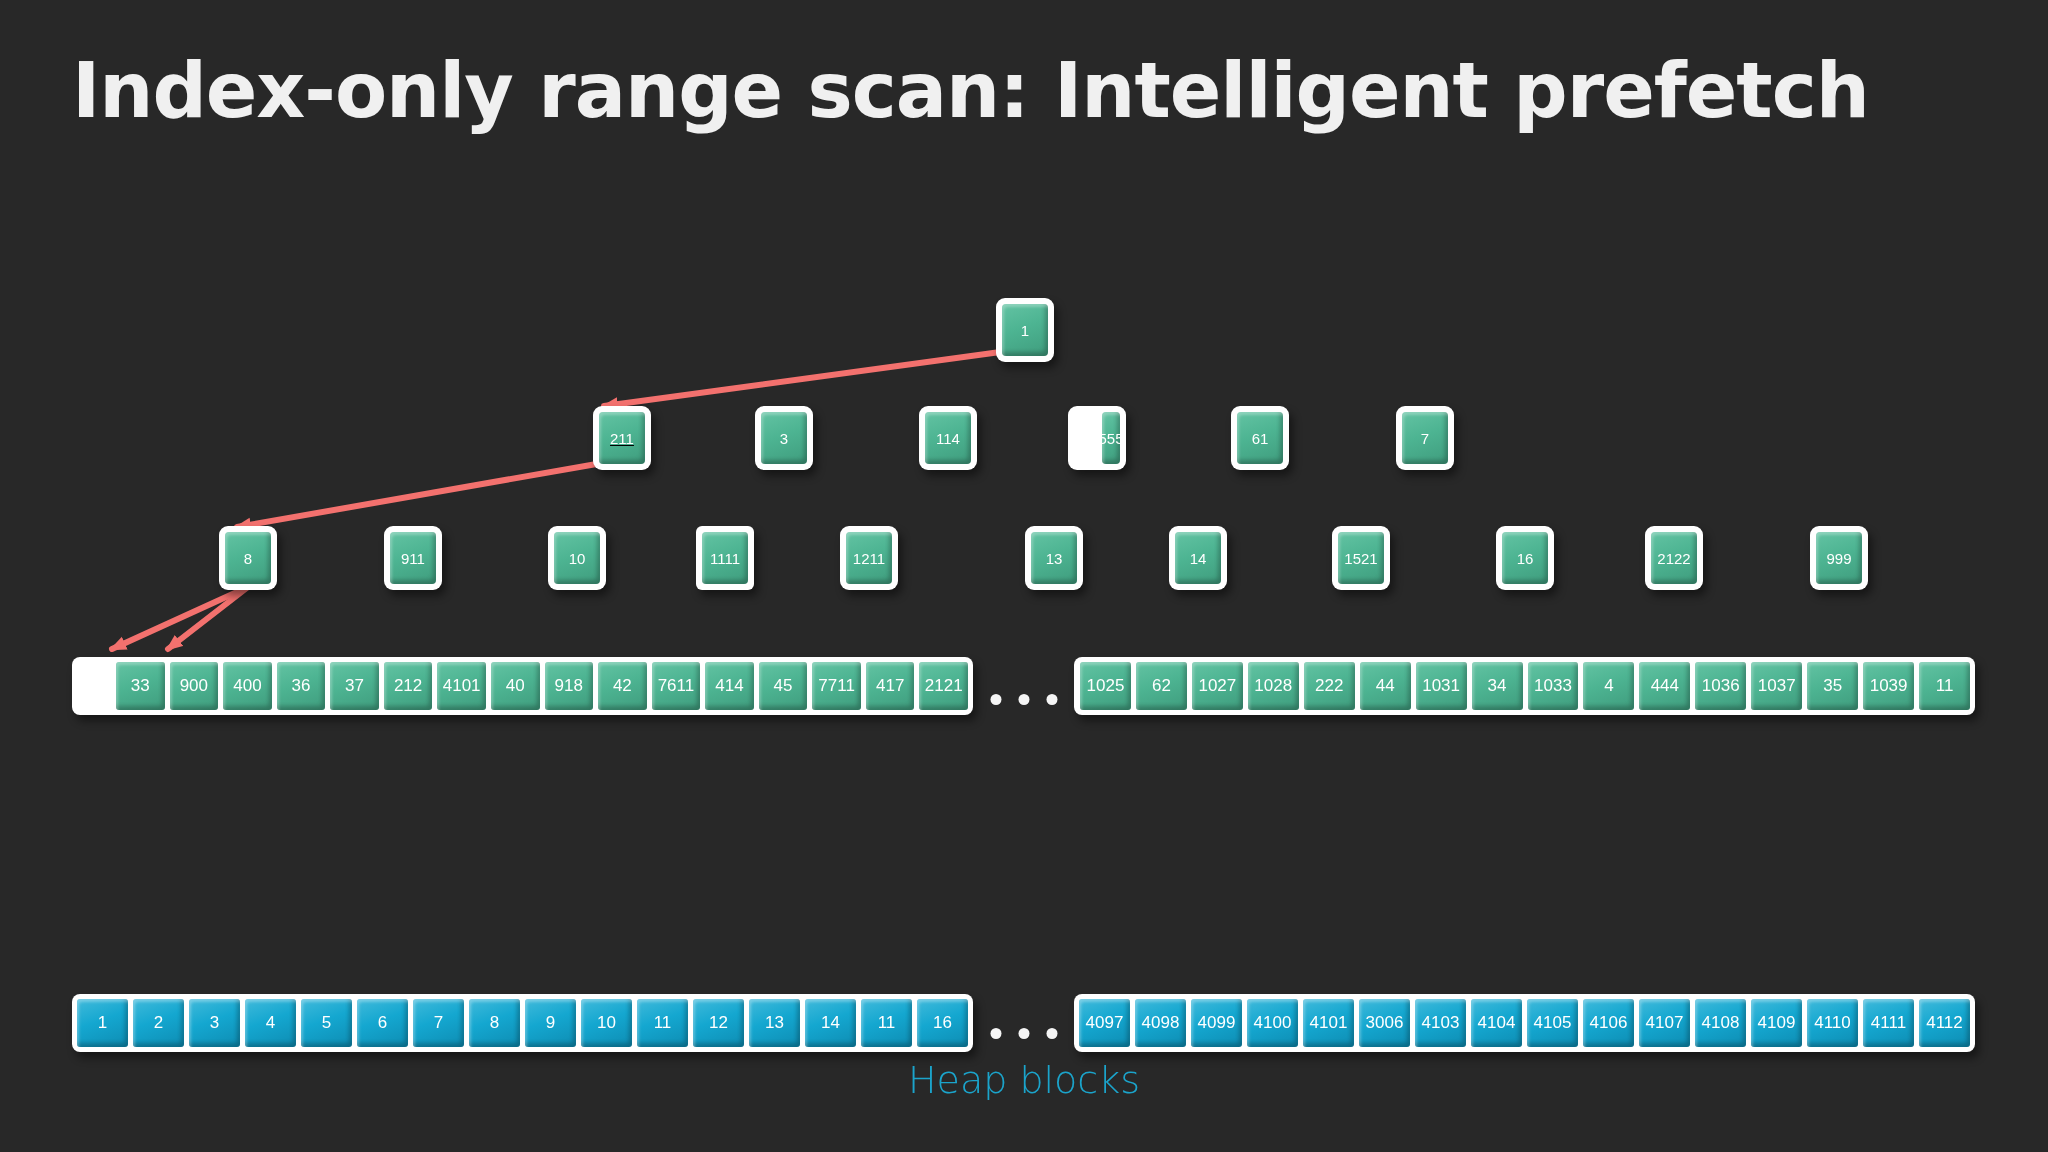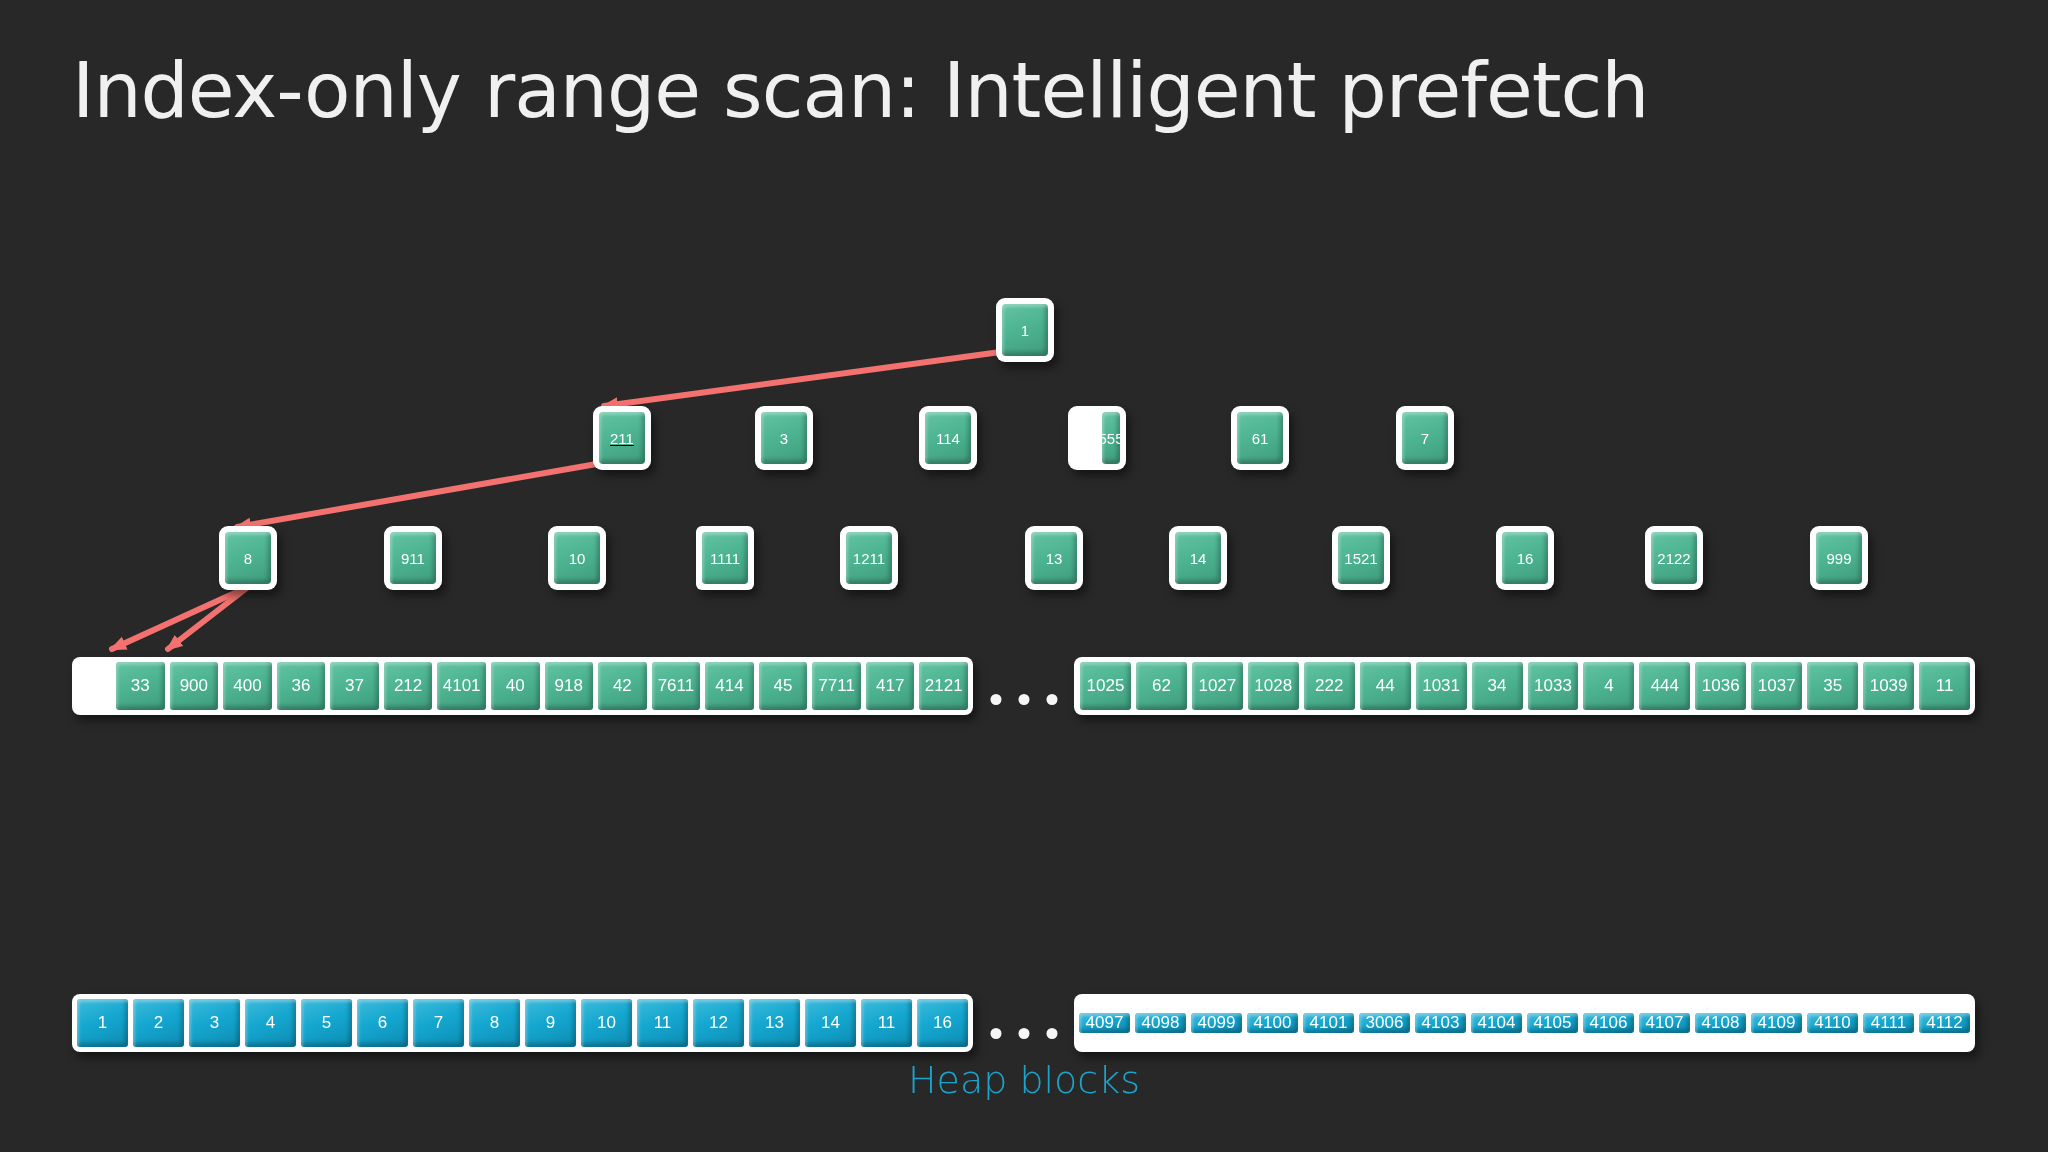--- a/index.html
+++ b/index.html
@@ -1,18 +1,18 @@
 <!DOCTYPE html>
 <html><head>
 <meta charset="utf-8">
 <style>
   html,body{margin:0;padding:0;background:#282828;}
   .slide{position:relative;width:2048px;height:1152px;background:#282828;overflow:hidden;
          font-family:"Liberation Sans",sans-serif;}
-  .title{position:absolute;left:72px;top:46px;margin:0;font-size:76px;font-weight:400;
+  .title{position:absolute;left:72px;top:46px;margin:0;font-size:76px;font-weight:700;
          color:#F0F0F0;letter-spacing:-1px;font-family:"DejaVu Sans",sans-serif;}
   .overlay{position:absolute;left:0;top:0;pointer-events:none;}
   .node{position:absolute;width:58px;height:64px;background:#FFFFFF;border-radius:9px;
         box-shadow:4px 6px 9px rgba(0,0,0,.45);padding:6px;box-sizing:border-box;}
   .node-inner{width:100%;height:100%;border-radius:4px;display:flex;align-items:center;
         justify-content:center;color:#FFFFFF;font-size:15px;}
   .green-fill{background:linear-gradient(160deg,#63c3a3 0%,#4DB492 45%,#3f9c7d 100%);
         box-shadow:inset 2px 3px 3px rgba(255,255,255,.28), inset -3px -4px 4px rgba(0,0,0,.24);}
   .blue-fill{background:linear-gradient(160deg,#41badb 0%,#14A7D0 45%,#0e8cb2 100%);
         box-shadow:inset 2px 3px 3px rgba(255,255,255,.30), inset -3px -4px 4px rgba(0,0,0,.24);}
@@ -145,21 +145,21 @@
         <div class="cell blue-fill">8</div>
         <div class="cell blue-fill">9</div>
         <div class="cell blue-fill">10</div>
         <div class="cell blue-fill">11</div>
         <div class="cell blue-fill">12</div>
         <div class="cell blue-fill">13</div>
         <div class="cell blue-fill">14</div>
         <div class="cell blue-fill">11</div>
         <div class="cell blue-fill">16</div>
       </div>
-      <div class="strip" style="left: 1074px; top: 994px; align-items: center;">
+      <div class="strip" style="left: 1074px; top: 994px;">
         <div class="cell blue-fill">4097</div>
         <div class="cell blue-fill">4098</div>
         <div class="cell blue-fill">4099</div>
         <div class="cell blue-fill">4100</div>
         <div class="cell blue-fill">4101</div>
         <div class="cell blue-fill">3006</div>
         <div class="cell blue-fill">4103</div>
         <div class="cell blue-fill">4104</div>
         <div class="cell blue-fill">4105</div>
         <div class="cell blue-fill">4106</div>

